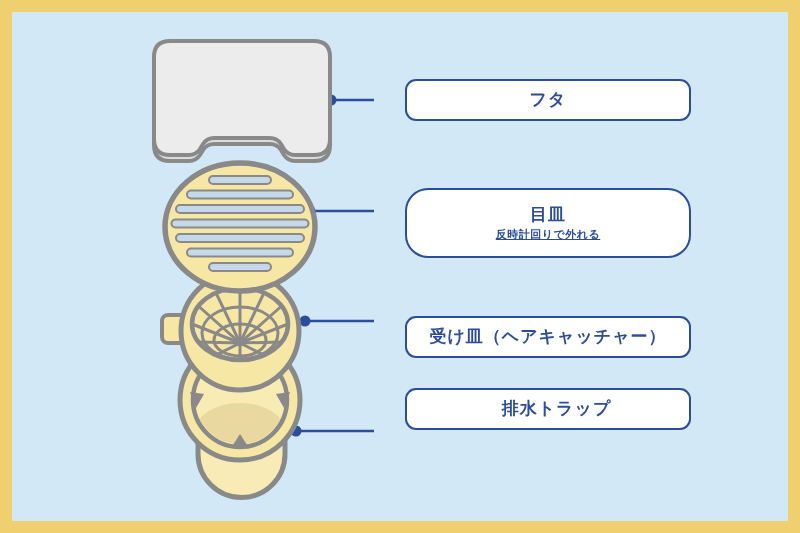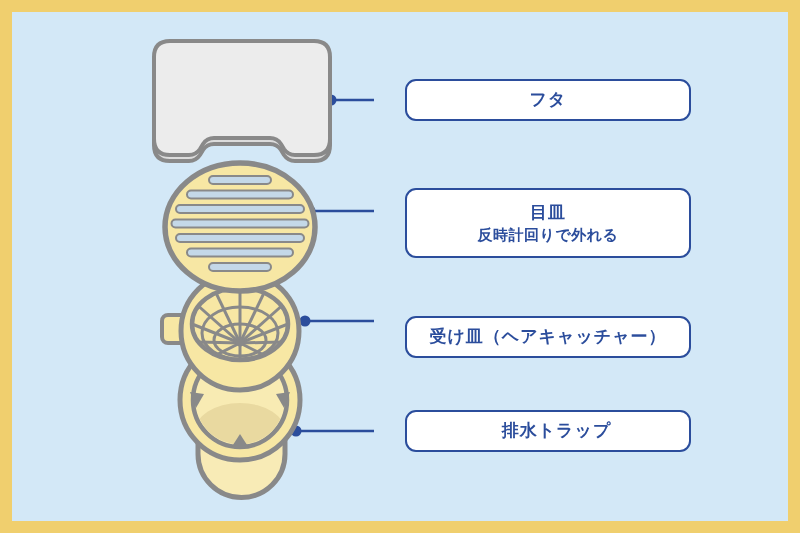--- a/index.html
+++ b/index.html
@@ -21,25 +21,25 @@
   .connector{stroke:var(--navy);stroke-width:2.5;}
   .dot{fill:var(--navy);}
   
   .label-box{
     position:absolute;left:373px;width:286px;box-sizing:border-box;
     background:var(--box-bg);border:2.5px solid var(--navy);border-radius:11px;
     display:flex;flex-direction:column;align-items:center;justify-content:center;
     color:var(--navy);font-weight:bold;text-align:center;line-height:1.25;margin-left:32px;
   }
   .label-box .label-text{font-size:17px;letter-spacing:1px;}
-  .label-box .label-note{font-size:15px;letter-spacing:0.5px;margin-top:3px;}
+  .label-box .label-note{font-size:11px;letter-spacing:0.5px;margin-top:3px;text-decoration:underline;}
   .box1{top:79px;height:42px;}
-  .box2{top:188px;height:70px;}
+  .box2{top:188px;height:70px;border-radius:23px;}
   .box3{top:316px;height:42px;}
-  .box4{top:410px;height:42px;padding-left:17px;}
+  .box4{top:388px;height:42px;padding-left:17px;}
 </style>
 </head>
 <body>
 
 <div class="stage">
   <div class="canvas"></div>
 
   <svg class="art" viewBox="0 0 800 533">
 
     <g>

